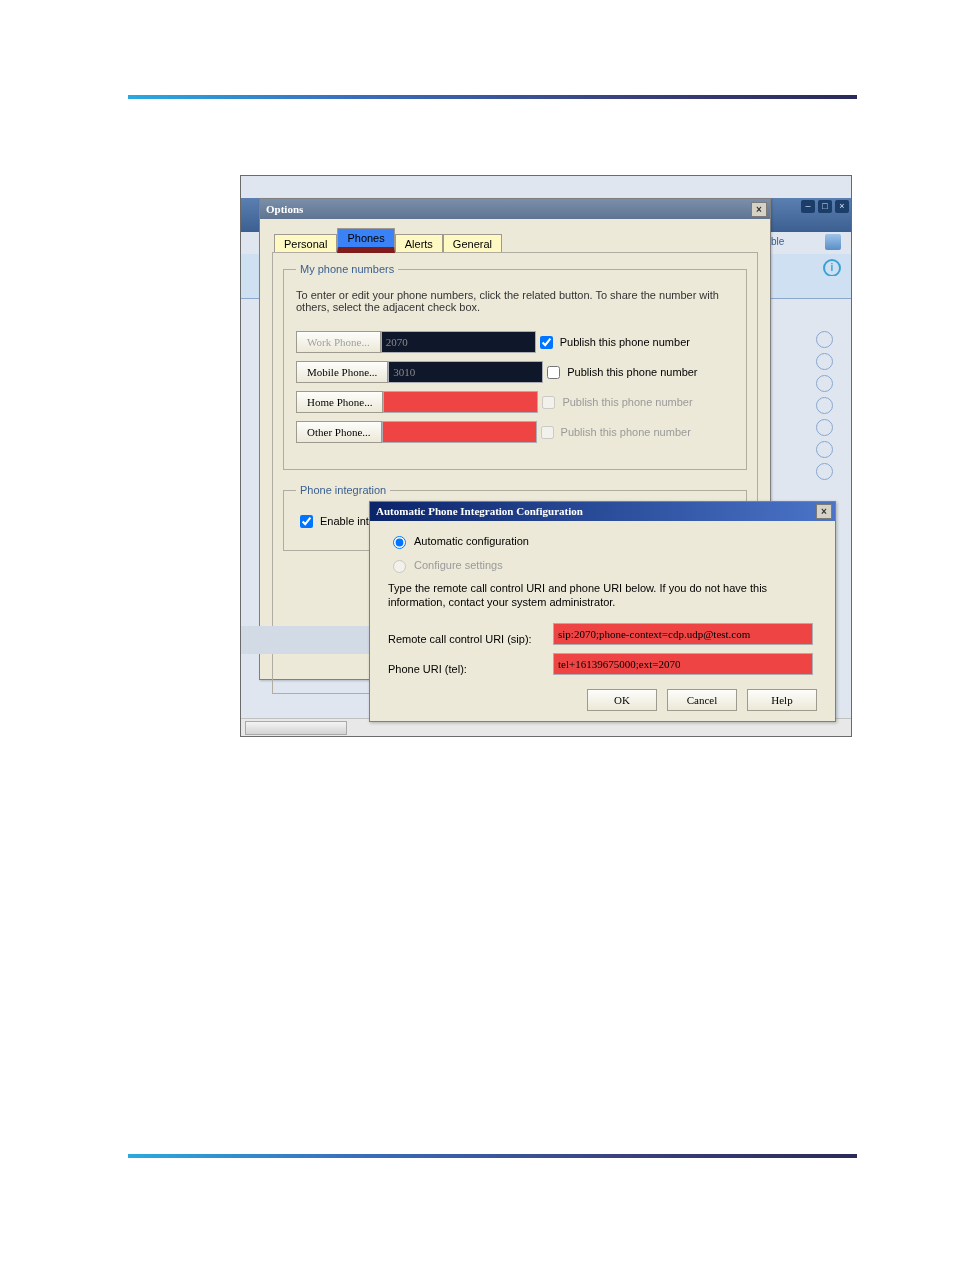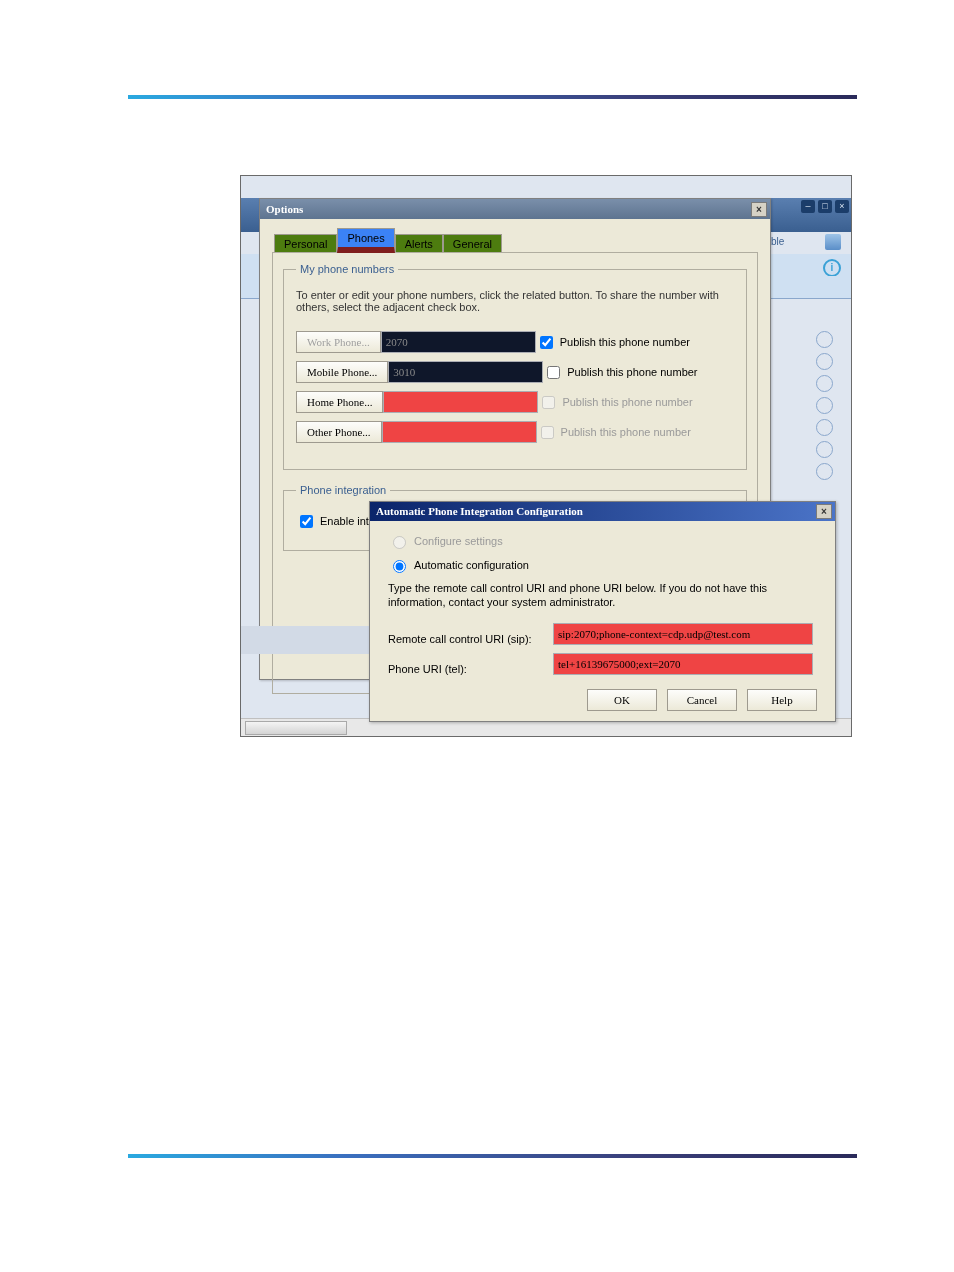--- a/index.html
+++ b/index.html
@@ -20,21 +20,21 @@
   .bgapp .info{position:absolute;right:10px;top:83px;width:14px;height:14px;border-radius:50%;border:2px solid #3aa1d6;color:#3aa1d6;font:bold 10px/14px Arial;text-align:center}
   .bgapp .vicon{position:absolute;right:10px;top:58px;width:16px;height:16px;background:linear-gradient(#9ec4e8,#5a8ec8);border-radius:2px}
   .bgapp .phoneicons{position:absolute;right:18px;top:155px;display:flex;flex-direction:column;gap:5px}
   .bgapp .phoneicons span{width:15px;height:15px;border-radius:50%;border:1px solid #8aa7cc}
 
   
   .dlg{position:absolute;left:18px;top:22px;width:510px;height:480px;background:#ece9d8;border:1px solid #808080;box-shadow:1px 1px 2px rgba(0,0,0,.2)}
   .dlg .titlebar{height:20px;background:linear-gradient(#7a8faa,#5e7490);color:#fff;font:bold 11px/20px Tahoma;padding-left:6px;position:relative}
   .dlg .titlebar .closewin{position:absolute;right:3px;top:3px;width:14px;height:13px;background:#d6d2c6;border:1px solid #7a7a7a;color:#333;font:bold 10px/13px Arial;text-align:center}
   .dlg .tabs{display:flex;align-items:flex-end;margin:8px 0 0 14px;gap:0}
-  .tab{padding:3px 9px;border:1px solid #9e9a8f;border-bottom:none;background:#4d7c0f;position:relative;top:1px}
+  .tab{padding:3px 9px;border:1px solid #9e9a8f;border-bottom:none;background:#fef9c3;position:relative;top:1px}
   .tab.active{background:#3b82f6;z-index:2;border-bottom:6px solid #7f1d1d}
   .tabpanel{margin:0 12px 10px;border:1px solid #b0ada0;height:420px;position:relative;padding:10px}
 
   fieldset{border:1px solid #b0ada0;padding:14px 12px 18px;margin:0 0 14px}
   legend{color:#3a5f90;padding:0 4px;font-size:11px}
   .desc{color:#333;margin-bottom:18px}
 
   .phonerow{display:flex;align-items:center;margin-bottom:8px}
   .btn{height:22px;border:1px solid #9e9a8f;background:linear-gradient(#fdfdfb,#ece9d8);padding:0 10px;font:11px Tahoma;min-width:80px}
   .btn.dis{color:#a0a0a0}
@@ -161,27 +161,27 @@
 
       </div>
     </div>
 
     <div class="advdlg">
       <div class="titlebar2">
         <span>Automatic Phone Integration Configuration</span>
         <div class="closewin">×</div>
       </div>
       <div class="advbody">
+        <label class="radio">
+            <input type="radio" name="cfg" checked="" style="">
+            <span>Automatic configuration</span>
+          </label>
         <label class="radio dis">
             <input type="radio" name="cfg" disabled="" style="">
             <span>Configure settings</span>
-          </label>
-        <label class="radio">
-            <input type="radio" name="cfg" checked="" style="">
-            <span>Automatic configuration</span>
           </label>
         <div class="note">Type the remote call control URI and phone URI below. If you do not have this information, contact your system administrator.</div>
         <div class="frow">
           <span class="lbl">Remote call control URI (sip):</span>
           <input class="txt" value="sip:2070;phone-context=cdp.udp@test.com" style="">
         </div>
         <div class="frow">
           <span class="lbl">Phone URI (tel):</span>
           <input class="txt" value="tel+16139675000;ext=2070" style="">
         </div>

